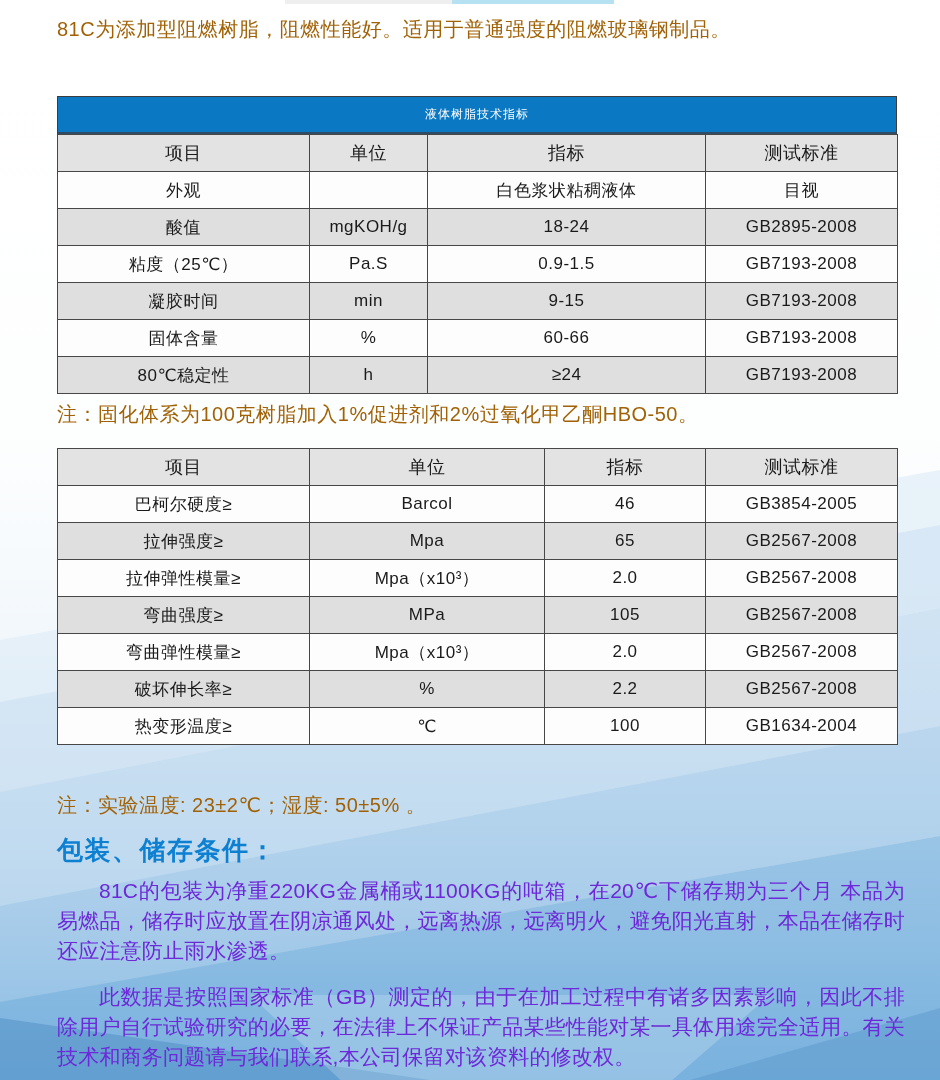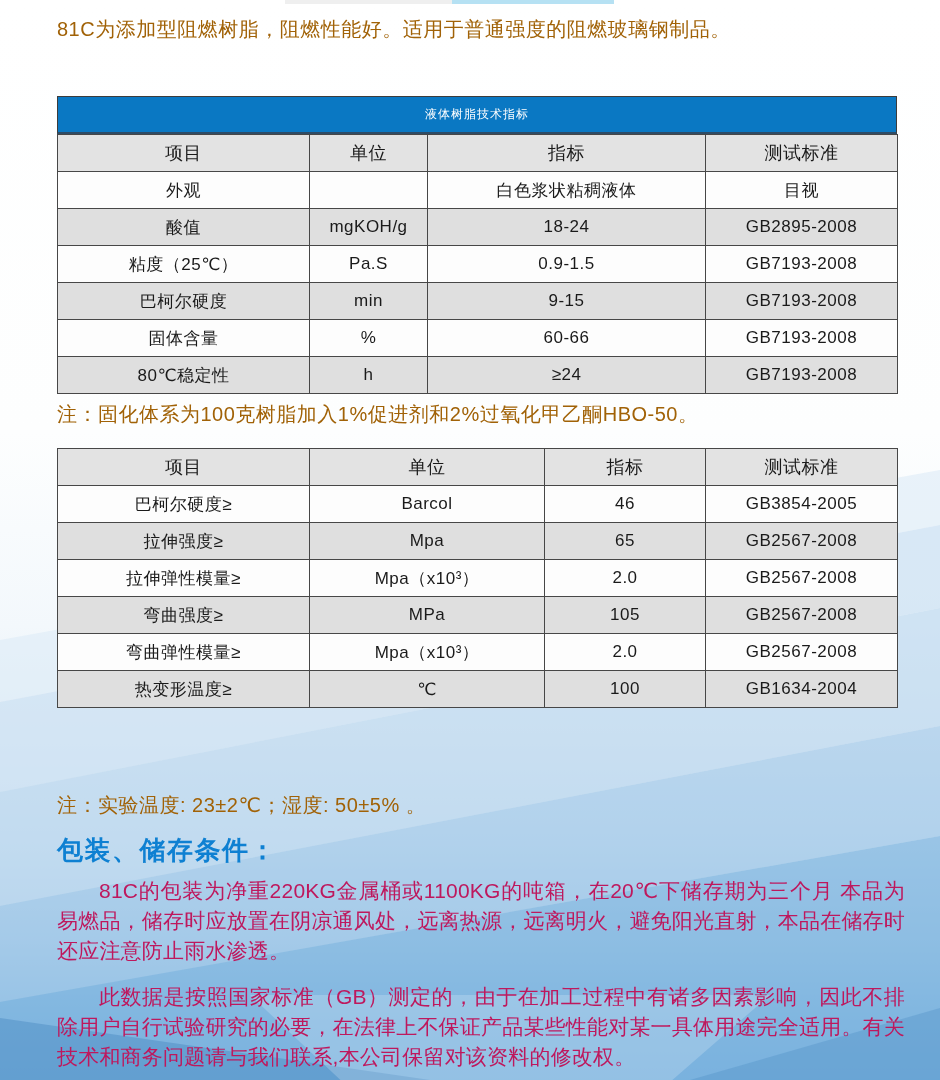--- a/index.html
+++ b/index.html
@@ -34,21 +34,21 @@
   .intro{left:57px;top:16px;font-size:20px;letter-spacing:.5px;}
   .note{left:57px;font-size:20px;letter-spacing:.5px;}
   .note1{top:401px;}
   .note2{top:792px;}
   .section-heading{
     left:57px;top:833px;font-size:26px;font-weight:bold;
     color:#0e80d2;letter-spacing:1.5px;
   }
   .para{
     left:57px;width:848px;font-size:21px;line-height:30px;
-    text-align:justify;text-indent:2em;color:#be185d;letter-spacing:.2px;
+    text-align:justify;text-indent:2em;color:#6d28d9;letter-spacing:.2px;
   }
   .para1{top:876px;}
   .para2{top:982px;}
   
   .tbl{position:absolute;left:57px;width:840px;z-index:2;}
   .tbl.t1{top:96px;}
   .tbl.t2{top:448px;}
   .tbl-title{
     height:35px;background:#0a78c3;
     border:1px solid #3c3c3c;border-bottom:2px solid #2e4c66;
@@ -110,21 +110,21 @@
       <td>18-24</td>
       <td>GB2895-2008</td>
     </tr>
     <tr>
       <td>粘度（25℃）</td>
       <td>Pa.S</td>
       <td>0.9-1.5</td>
       <td>GB7193-2008</td>
     </tr>
     <tr>
-      <td>巴柯尔硬度</td>
+      <td>凝胶时间</td>
       <td>min</td>
       <td>9-15</td>
       <td>GB7193-2008</td>
     </tr>
     <tr>
       <td>固体含量</td>
       <td>%</td>
       <td>60-66</td>
       <td>GB7193-2008</td>
     </tr>
@@ -179,20 +179,26 @@
       <td>105</td>
       <td>GB2567-2008</td>
     </tr>
     <tr>
       <td>弯曲弹性模量≥</td>
       <td>Mpa（x10³）</td>
       <td>2.0</td>
       <td>GB2567-2008</td>
     </tr>
     <tr>
+      <td>破坏伸长率≥</td>
+      <td>%</td>
+      <td>2.2</td>
+      <td>GB2567-2008</td>
+    </tr>
+    <tr>
       <td>热变形温度≥</td>
       <td>℃</td>
       <td>100</td>
       <td>GB1634-2004</td>
     </tr>
   </tbody>
     </table>
 </div>
 
 <div class="txt note note2">注：实验温度: 23±2℃；湿度: 50±5% 。</div>

